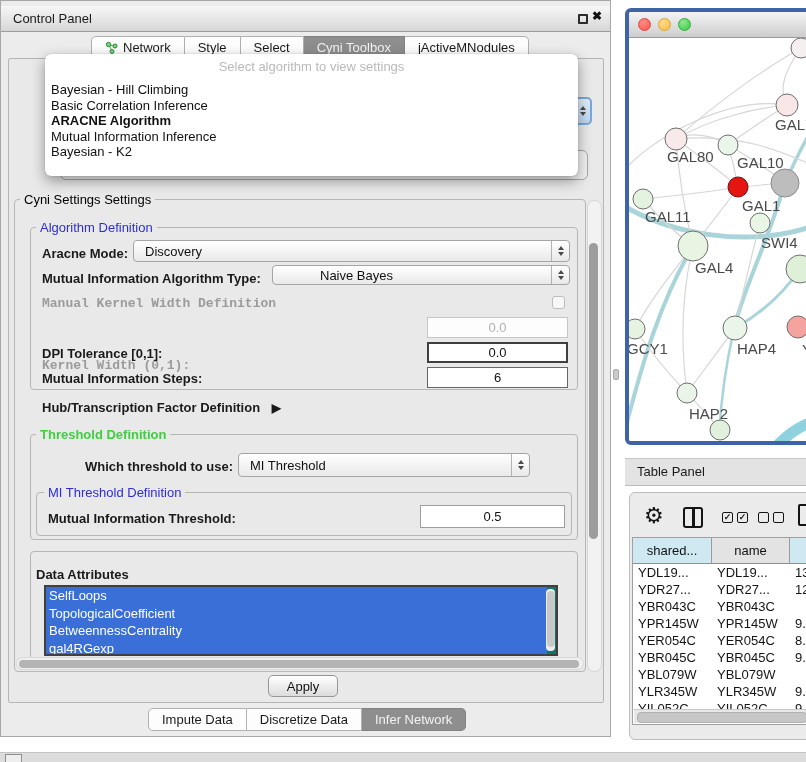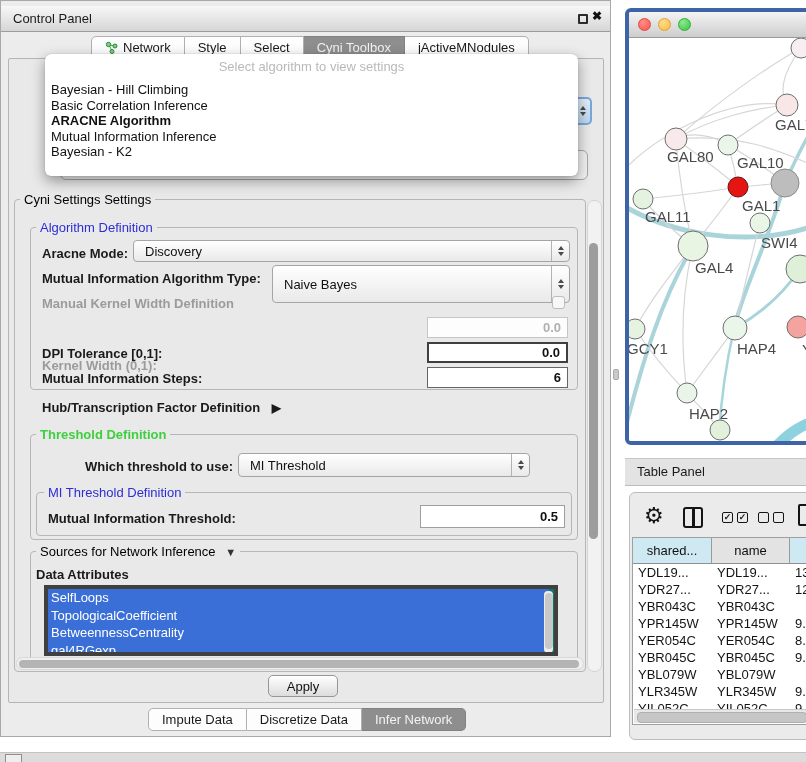--- a/index.html
+++ b/index.html
@@ -1,27 +1,27 @@
 <!DOCTYPE html>
 <html style="--accent-blue: #2d2dd4; --accent-green: #3ecf3e; --sel-blue: #3a6fd8; --tab-sel: #8e8e8e; --win-blue: #3e63a6; --hdr-blue: #cfe9f2; --traffic-red: #fb5650; --traffic-yellow: #fcbb3f; --traffic-green: #37c83e; --edge-teal: #a9d4da; --edge-teal-bright: #8ed2e0; --edge-gray: #d6d6d6;"><head>
 <meta charset="utf-8">
 <style>
   html,body{margin:0;padding:0;background:#fff;}
   .screen{position:relative;width:806px;height:762px;overflow:hidden;background:#ffffff;
           font-family:"Liberation Sans",sans-serif;-webkit-font-smoothing:antialiased;}
   .abs{position:absolute;box-sizing:border-box;}
   .lbl{position:absolute;font-size:13px;color:#1a1a1a;white-space:nowrap;box-sizing:border-box;}
   .bold{font-weight:bold;}
-  .graytxt{color:#9b9b9b;}
+  .graytxt{color:#9b9b9b;font-family:Liberation Mono, monospace;}
   .bluetxt{color:var(--accent-blue,#2d2dd4);}
   .greentxt{color:var(--accent-green,#3ecf3e);}
   .group{position:absolute;border:1px solid #b6b6b6;border-radius:4px;box-sizing:border-box;}
   .group-label{position:absolute;background:#e9e9e9;padding:0 4px;font-size:13px;white-space:nowrap;z-index:2;}
   .field{position:absolute;background:#fff;border:1px solid #9e9e9e;font-size:13px;color:#111;
-         display:flex;align-items:center;justify-content:flex-end;padding:0 6px;box-sizing:border-box;font-weight:bold;}
+         display:flex;align-items:center;justify-content:center;padding:0 6px;box-sizing:border-box;}
   .field.disabled{border-color:#c6c6c6;color:#b0b0b0;background:#fdfdfd;}
   .field.focus{border:2px solid #3f3f3f;}
   .combo{position:absolute;border:1px solid #a5a5a5;border-radius:4px;background:linear-gradient(#ffffff,#e9e9e9);
          box-sizing:border-box;font-size:13px;color:#111;display:flex;align-items:center;}
   .combo .txt{padding-left:11px;}
   .stepper{position:absolute;right:0;top:0;bottom:0;width:17px;border-left:1px solid #b3b3b3;
            display:flex;flex-direction:column;align-items:center;justify-content:center;}
   .tri-up{width:0;height:0;border-left:3.5px solid transparent;border-right:3.5px solid transparent;
           border-bottom:4.5px solid #4a4a4a;margin:1px 0;}
   .tri-dn{width:0;height:0;border-left:3.5px solid transparent;border-right:3.5px solid transparent;
@@ -103,21 +103,21 @@
   <div class="lbl bold" style="left:42px;top:246px;">Aracne Mode:</div>
   <div class="combo" style="left:133px;top:240px;width:437px;height:22px;">
     <span class="txt">Discovery</span>
     <span class="stepper">
         <i class="tri-up"></i>
         <i class="tri-dn"></i>
       </span>
   </div>
 
   <div class="lbl bold" style="left:42px;top:271px;">Mutual Information Algorithm Type:</div>
-  <div class="combo" style="left:272px;top:265px;width:298px;height:38px;">
+  <div class="combo" style="left:272px;top:265px;width:298px;height:20px;padding-left:36px;">
     <span class="txt">Naive Bayes</span>
     <span class="stepper">
         <i class="tri-up"></i>
         <i class="tri-dn"></i>
       </span>
   </div>
 
   <div class="lbl bold graytxt" style="left:42px;top:296px;">Manual Kernel Width Definition</div>
   <div class="abs" style="left:552px;top:296px;width:13px;height:13px;border:1px solid #bdbdbd;border-radius:3px;background:#f7f7f7;"></div>
 
@@ -154,27 +154,23 @@
   </div>
 
   <div class="group" style="left:36px;top:492px;width:536px;height:44px;"></div>
   <div class="group-label bluetxt" style="left:44px;top:485px;">MI Threshold Definition</div>
   <div class="lbl bold" style="left:48px;top:511px;">Mutual Information Threshold:</div>
   <div class="field" style="left:420px;top:505px;width:145px;height:23px;">
     <span>0.5</span>
   </div>
 
   <div class="group" style="left:30px;top:551px;width:548px;height:117px;"></div>
-  <div class="group-label" style="left:36px;top:544px;">
-    <span>Sources for Network Inference</span>
-    <span style="margin-left:6px;font-size:11px;color:#333;">▼</span>
-  </div>
   <div class="lbl bold" style="left:36px;top:567px;">Data Attributes</div>
 
-  <div class="abs" style="left:44px;top:585px;width:514px;height:71px;background:#0f766e;border:4px solid #404040;overflow:hidden;">
+  <div class="abs" style="left:44px;top:585px;width:514px;height:71px;background:#0f766e;border:2px solid #404040;overflow:hidden;">
     <div style="position:absolute;left:0;top:0;width:501px;height:71px;background:var(--sel-blue,#3a6fd8);"></div>
     <div class="abs" style="left:3px;top:1px;color:#fff;font-size:13px;"><span>SelfLoops</span></div>
     <div class="abs" style="left:3px;top:18.5px;color:#fff;font-size:13px;"><span>TopologicalCoefficient</span></div>
     <div class="abs" style="left:3px;top:36px;color:#fff;font-size:13px;"><span>BetweennessCentrality</span></div>
     <div class="abs" style="left:3px;top:53.5px;color:#fff;font-size:13px;"><span>gal4RGexp</span></div>
     <div class="abs" style="right:1px;top:2px;width:9px;height:62px;background:#ededed;border-radius:4px;">
       <div style="position:absolute;left:0.5px;top:2px;width:8px;height:56px;background:#c8c8c8;border-radius:4px;"></div>
     </div>
   </div>
 

